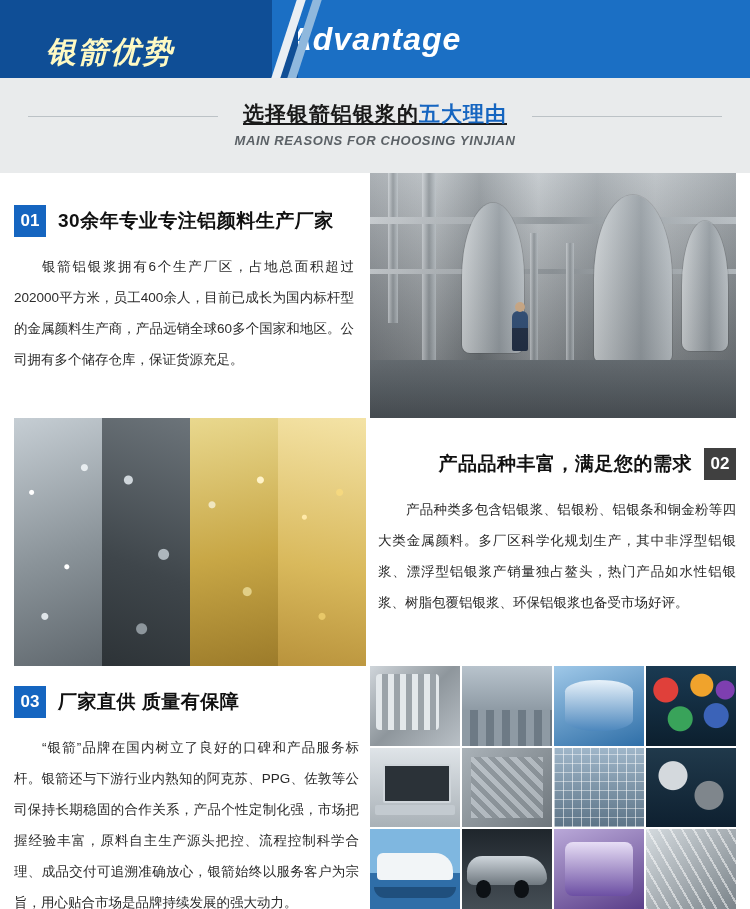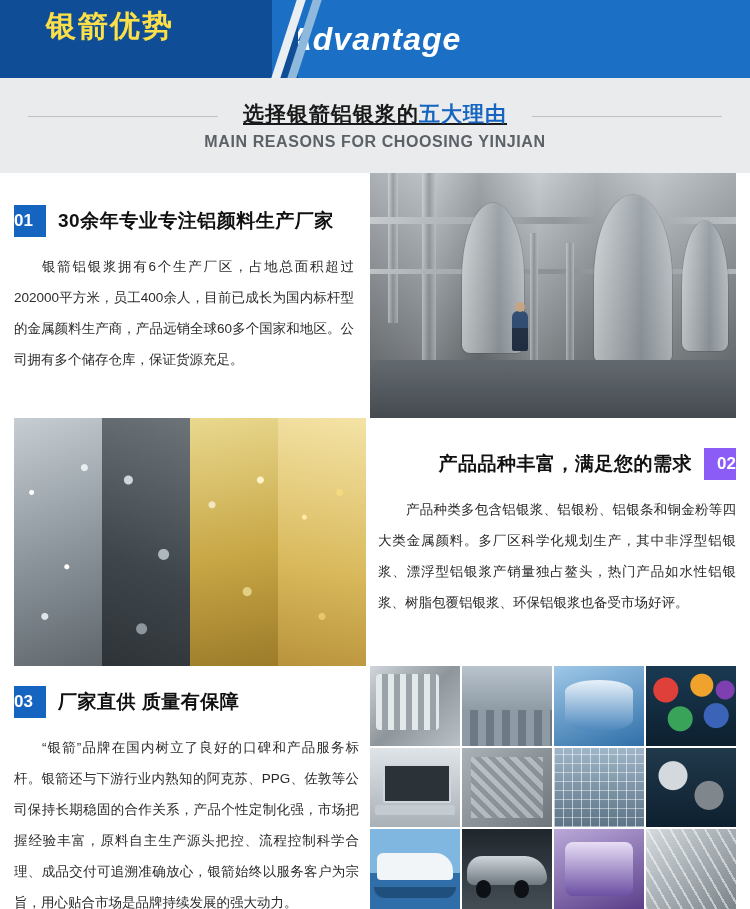--- a/index.html
+++ b/index.html
@@ -36,26 +36,27 @@
     position: absolute;
     right: -26px; top: 0;
     width: 0; height: 0;
     border-style: solid;
     border-width: 0 0 78px 26px;
     border-color: transparent transparent #0f4e96 transparent;
   }
   .banner-cn {
     position: absolute;
     left: 46px;
-    top: 6px;
+    top: 32px;
     font-size: 30px;
     font-weight: bold;
-    color: #fde047;
+    color: #fef9c3;
     letter-spacing: 2px;
     z-index: 3;
+    font-style: italic;
   }
   .slash {
     position: absolute;
     top: 0;
     width: 9px;
     height: 78px;
     background: #e9eef3;
     transform: skewX(-18deg);
     z-index: 2;
   }
@@ -95,24 +96,25 @@
     text-decoration: underline;
   }
   .subhead-main .accent {
     color: #1565c0;
   }
   .subhead-sub {
     position: absolute;
     width: 750px;
     top: 55px;
     text-align: center;
-    font-size: 16px;
+    font-size: 13px;
     font-weight: bold;
     color: #5b6166;
     letter-spacing: 0.6px;
+    font-style: italic;
   }
   .rule {
     position: absolute;
     top: 38px;
     height: 1px;
     background: #bcc2c6;
   }
   .rule.left { left: 28px; width: 190px; }
   .rule.right { right: 28px; width: 190px; }
 
@@ -130,24 +132,25 @@
   }
 
   .numbox {
     display: inline-block;
     width: 32px;
     height: 32px;
     background: #1565c0;
     color: #ffffff;
     font-size: 17px;
     font-weight: bold;
+    text-align: center;
     line-height: 32px;
     vertical-align: middle;
   }
-  .numbox.light { background: #8b5cf6; }
+  .numbox.light { background: #404040; }
 
   .head-title {
     display: inline-block;
     font-size: 19px;
     font-weight: bold;
     color: #111111;
     vertical-align: middle;
     margin-left: 12px;
     letter-spacing: 0.5px;
   }

